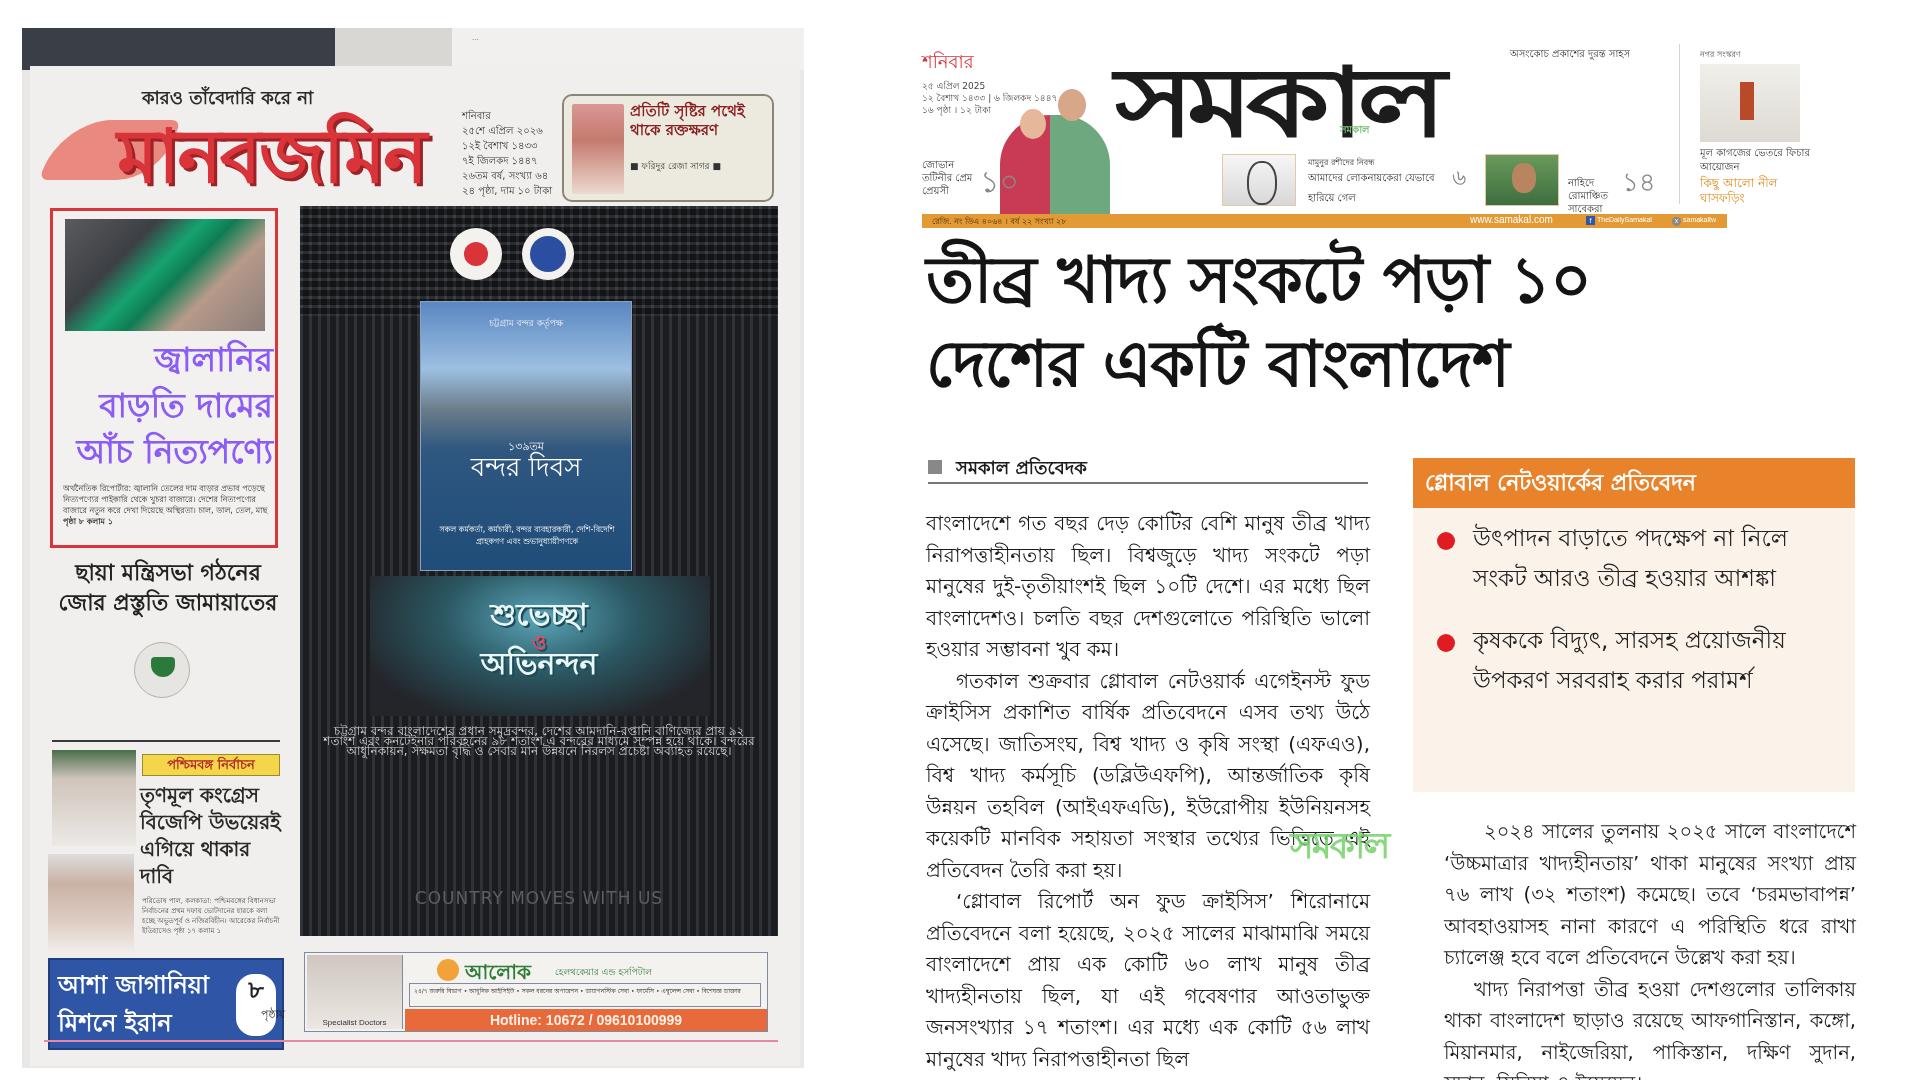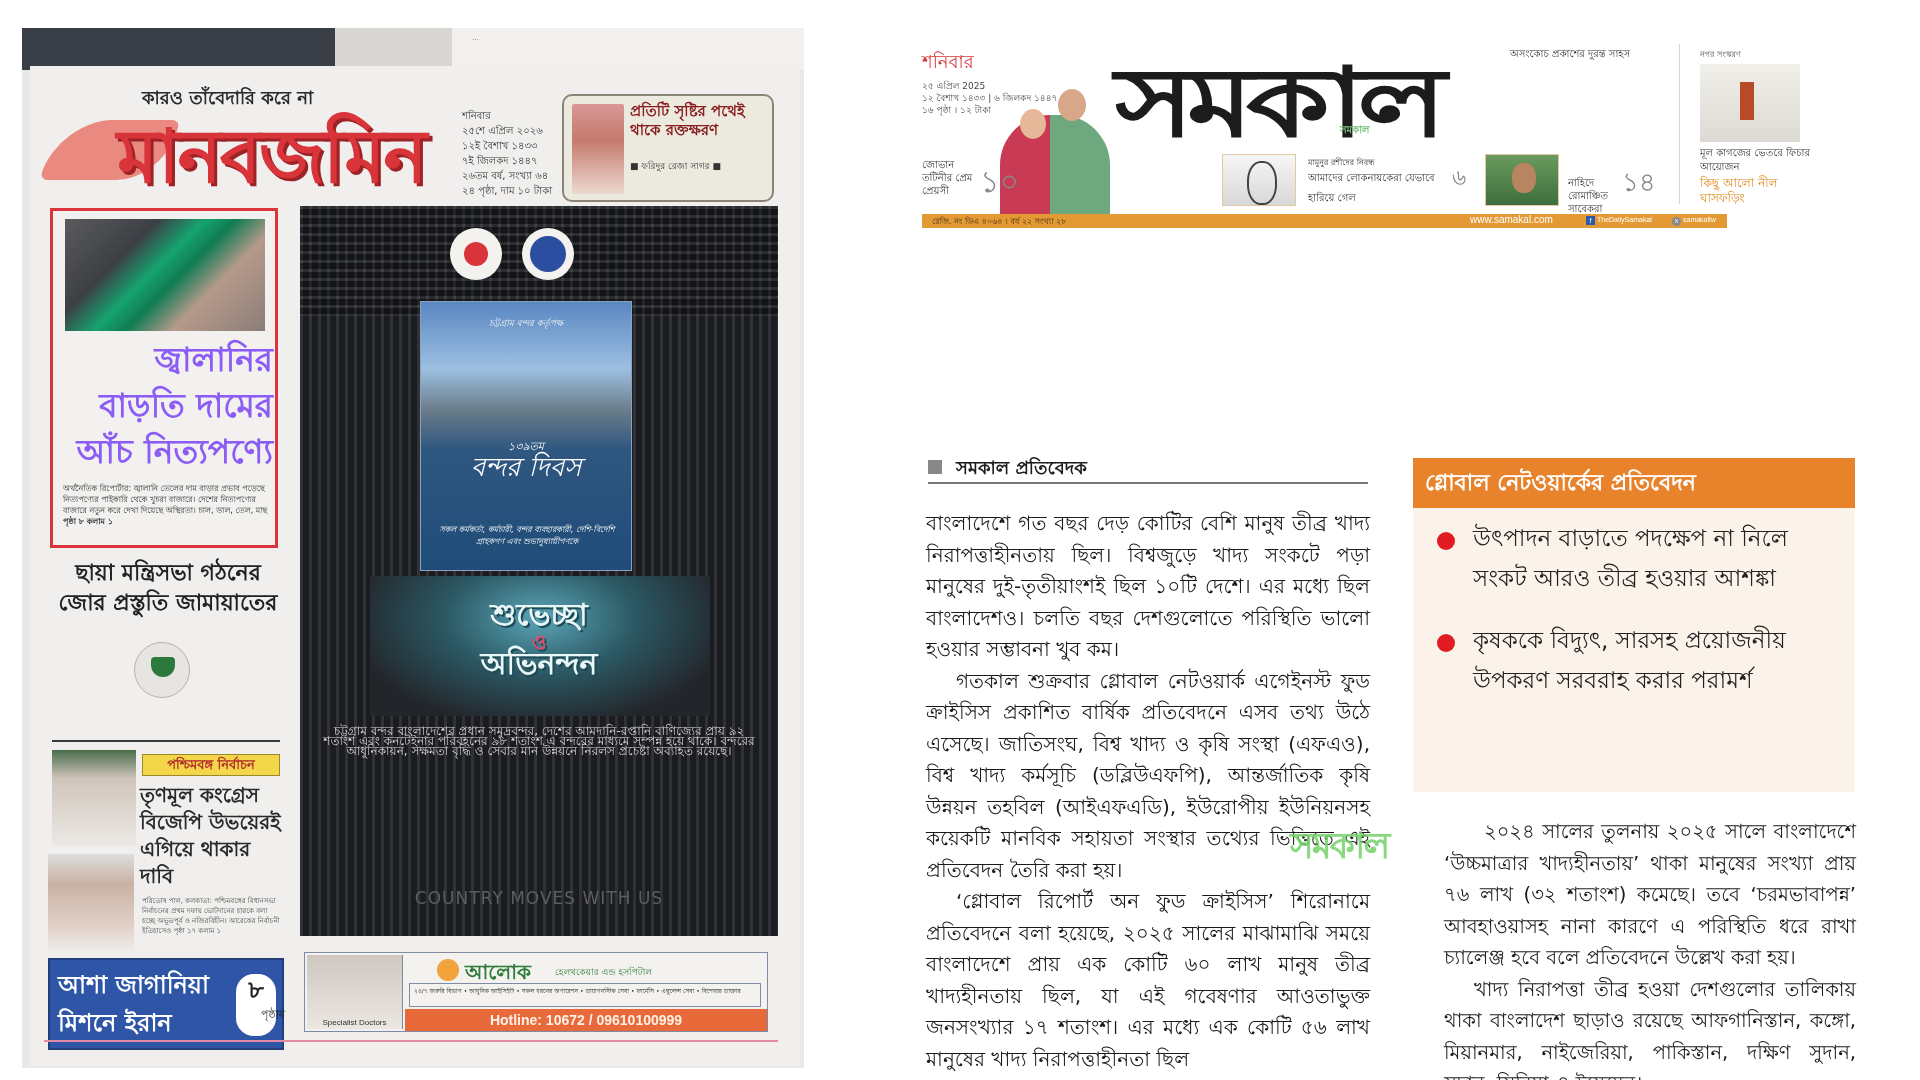--- a/index.html
+++ b/index.html
@@ -44,21 +44,21 @@
   .iran-page { position: absolute; left: 186px; top: 14px; width: 40px; height: 62px; background: #fff; border-radius: 18px; text-align: center; }
   .iran-page .n { display: block; font-size: 24px; font-weight: bold; color: #222; line-height: 32px; }
   .iran-page .p { display: block; font-size: 11px; color: #222; padding-left: 25px; }
 
   .ad { position: absolute; left: 278px; top: 178px; width: 478px; height: 730px; background: #23252a; overflow: hidden; }
   .ad .ribs { position: absolute; inset: 0; background: repeating-linear-gradient(90deg, rgba(255,255,255,0.06) 0 3px, rgba(0,0,0,0.25) 3px 9px); }
   .ad .ribs-top { position: absolute; left: 0; top: 0; width: 100%; height: 110px; background: repeating-linear-gradient(180deg, rgba(255,255,255,0.07) 0 3px, rgba(0,0,0,0.3) 3px 9px); }
   .ad .seal1, .ad .seal2 { position: absolute; top: 22px; width: 52px; height: 52px; border-radius: 50%; background: #f4f2ee; }
   .ad .seal1 { left: 150px; } .ad .seal1::after { content:""; position:absolute; left:14px; top:14px; width:24px; height:24px; border-radius:50%; background:#d8343a; }
   .ad .seal2 { left: 222px; } .ad .seal2::after { content:""; position:absolute; left:8px; top:8px; width:36px; height:36px; border-radius:50%; background:#2c4ea0; }
-  .ad .poster { position: absolute; left: 120px; top: 95px; width: 212px; height: 270px; background: linear-gradient(180deg,#5a87c2 0%,#9dc0e2 25%,#6b7d8a 40%,#2f5780 55%,#1f4c79 100%); border: 1px solid #8aa2be; font-style: italic; }
+  .ad .poster { position: absolute; left: 120px; top: 95px; width: 212px; height: 270px; background: linear-gradient(180deg,#5a87c2 0%,#9dc0e2 25%,#6b7d8a 40%,#2f5780 55%,#1f4c79 100%); border: 1px solid #8aa2be; }
   .ad .poster .org { position: absolute; left: 0; top: 14px; width: 100%; text-align: center; font-size: 9px; color: #f3f3f3; }
   .ad .poster .yr { position: absolute; left: 0; top: 136px; width: 100%; text-align: center; font-size: 11px; color: #fff; }
   .ad .poster .title { position: absolute; left: 0; top: 150px; width: 100%; text-align: center; font-size: 26px; color: #fff; line-height: 30px; }
   .ad .poster .sub { position: absolute; left: 4px; top: 222px; width: 204px; text-align: center; font-size: 8px; color: #fff; line-height: 12px; }
   .ad .floor { position: absolute; left: 70px; top: 370px; width: 340px; height: 140px; background: radial-gradient(ellipse at 50% 30%, #5aa5b8 0%, #2b5863 40%, #23252a 80%); }
   .ad .greet { position: absolute; left: 0; top: 390px; width: 100%; text-align: center; font-size: 30px; font-weight: bold; color: #e8f6f8; line-height: 38px; text-shadow: 2px 2px 0 #1c4b55; }
   .ad .greet .o { color: #e24a6a; font-size: 20px; }
   .ad .body { position: absolute; left: 22px; top: 478px; width: 434px; font-size: 12px; color: #d5d5d5; line-height: 10px; text-align: center; }
   .ad .motto { position: absolute; left: 0; top: 682px; width: 100%; text-align: center; font-size: 17px; color: #5c5e63; letter-spacing: 1px; }
 
@@ -250,20 +250,21 @@
     <div class="sk-ed-text" style="width:110px;">মূল কাগজের ভেতরে ফিচার আয়োজন</div>
     <div class="sk-ed-feat" style="width:110px; top:176px;">কিছু আলো নীল ঘাসফড়িং</div>
 
     <div class="sk-band">
       <span class="reg">রেজি. নং ডিএ ৪০৬৪ । বর্ষ ২২ সংখ্যা ২৮</span>
       <span class="url">www.samakal.com</span>
       <span class="fb"><i>f</i><span>TheDailySamakal</span></span>
       <span class="tw"><i>X</i><span>samakaltw</span></span>
     </div>
 
+    <h1 class="sk-headline" style="width:760px;">তীব্র খাদ্য সংকটে পড়া ১০ দেশের একটি বাংলাদেশ</h1>
 
     <div class="sk-byline">
       <span class="sq"></span>
       <span class="t">সমকাল প্রতিবেদক</span>
     </div>
 
     <div class="sk-col1">
       <p class="first">বাংলাদেশে গত বছর দেড় কোটির বেশি মানুষ তীব্র খাদ্য নিরাপত্তাহীনতায় ছিল। বিশ্বজুড়ে খাদ্য সংকটে পড়া মানুষের দুই-তৃতীয়াংশই ছিল ১০টি দেশে। এর মধ্যে ছিল বাংলাদেশও। চলতি বছর দেশগুলোতে পরিস্থিতি ভালো হওয়ার সম্ভাবনা খুব কম।</p>
       <p>গতকাল শুক্রবার গ্লোবাল নেটওয়ার্ক এগেইনস্ট ফুড ক্রাইসিস প্রকাশিত বার্ষিক প্রতিবেদনে এসব তথ্য উঠে এসেছে। জাতিসংঘ, বিশ্ব খাদ্য ও কৃষি সংস্থা (এফএও), বিশ্ব খাদ্য কর্মসূচি (ডব্লিউএফপি), আন্তর্জাতিক কৃষি উন্নয়ন তহবিল (আইএফএডি), ইউরোপীয় ইউনিয়নসহ কয়েকটি মানবিক সহায়তা সংস্থার তথ্যের ভিত্তিতে এই প্রতিবেদন তৈরি করা হয়।</p>
       <p>‘গ্লোবাল রিপোর্ট অন ফুড ক্রাইসিস’ শিরোনামে প্রতিবেদনে বলা হয়েছে, ২০২৫ সালের মাঝামাঝি সময়ে বাংলাদেশে প্রায় এক কোটি ৬০ লাখ মানুষ তীব্র খাদ্যহীনতায় ছিল, যা এই গবেষণার আওতাভুক্ত জনসংখ্যার ১৭ শতাংশ। এর মধ্যে এক কোটি ৫৬ লাখ মানুষের খাদ্য নিরাপত্তাহীনতা ছিল</p>

